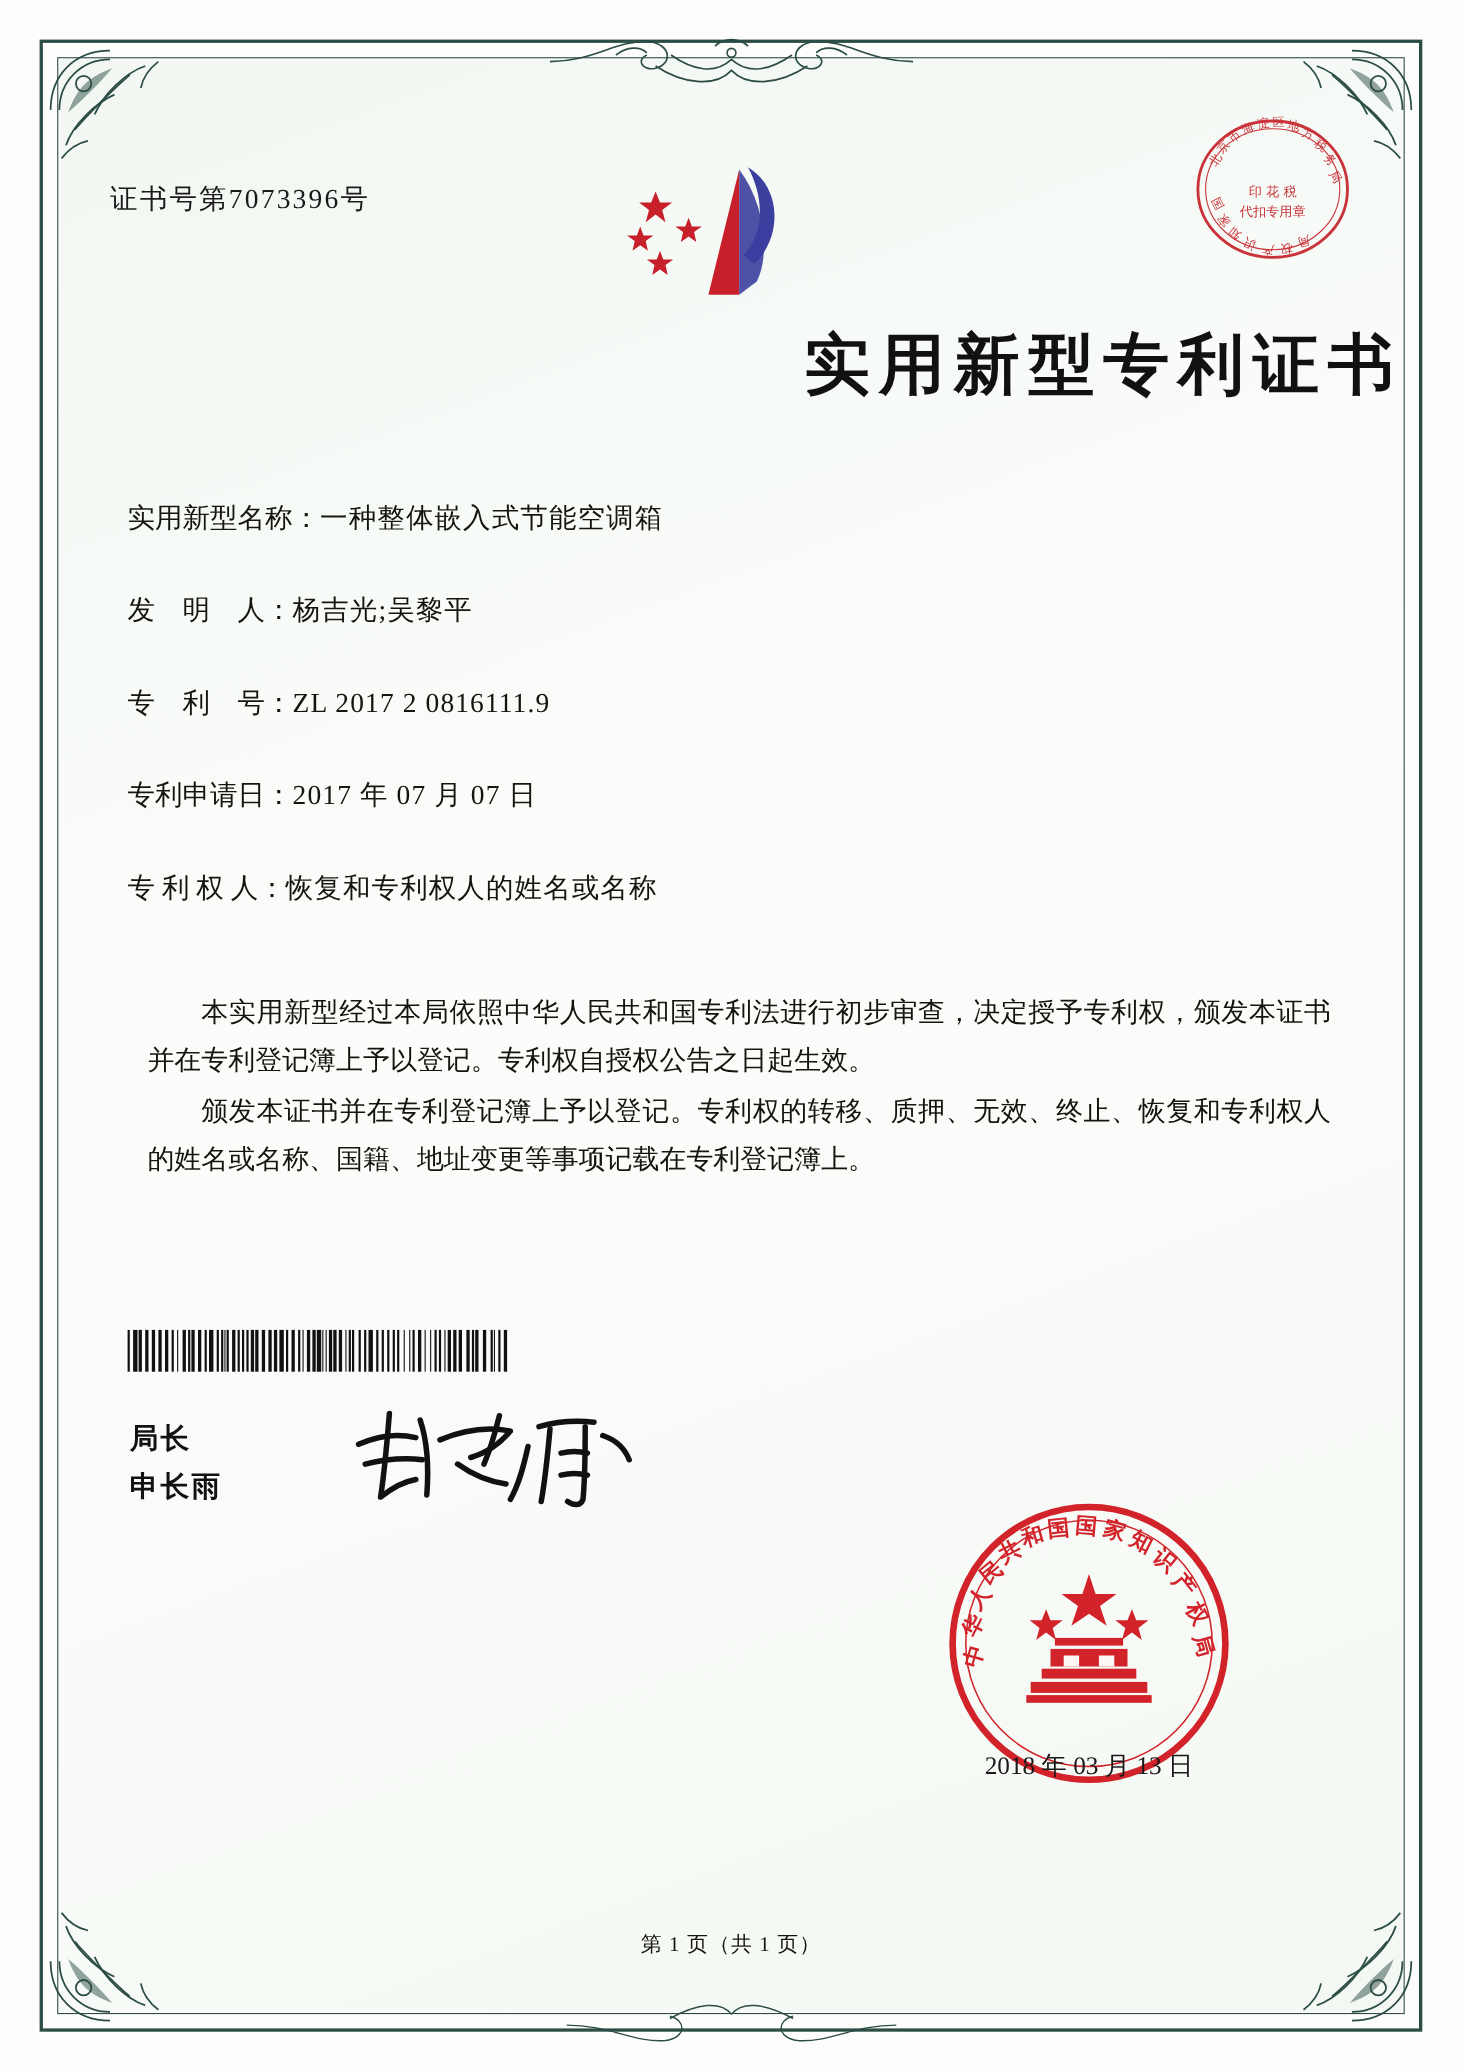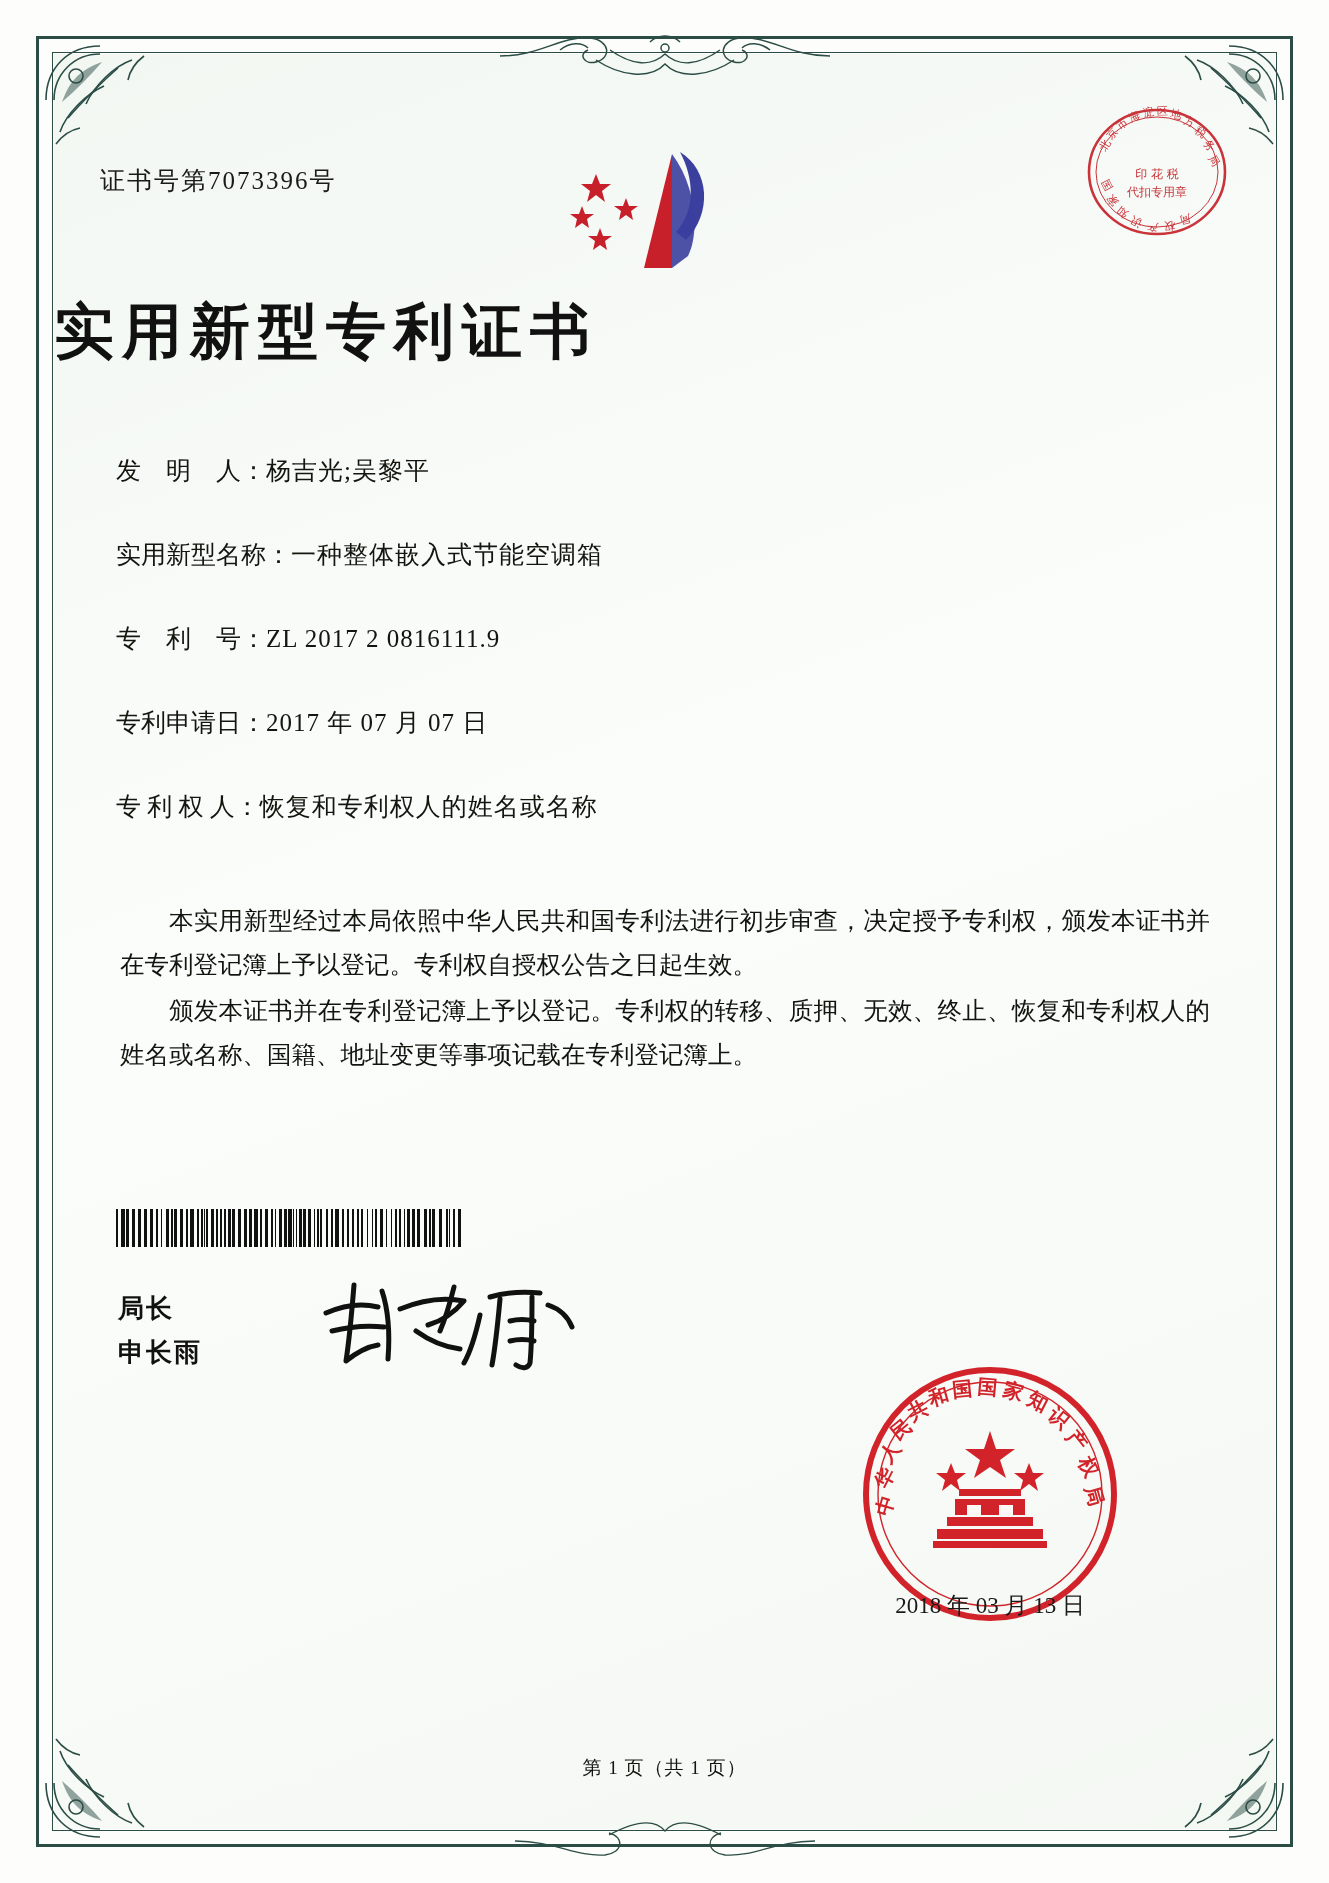--- a/index.html
+++ b/index.html
@@ -92,21 +92,21 @@
   .tax-stamp {
     position: absolute;
     right: 38px; top: 38px;
     width: 160px; height: 160px;
   }
   .tax-stamp svg { width: 100%; height: 100%; display: block; }
 
   .doc-title {
     position: absolute;
     left: 0; right: 0; top: 238px;
-    text-align: left;
+    text-align: right;
     font-size: 60px;
     letter-spacing: 8px;
     font-weight: bold;
     color: #111;
     font-family: Liberation Mono, monospace;
   }
 
   .fields {
     position: absolute;
     left: 62px; top: 400px;
@@ -130,21 +130,21 @@
     position: absolute;
     left: 62px; top: 845px;
     width: 1094px;
     font-size: 24.5px;
     line-height: 44px;
     color: #14140f;
     text-align: justify;
     font-family: "Liberation Serif", "DejaVu Serif", serif;
   }
   .paragraphs p {
-    margin: 0 0 2px 4px;
+    margin: 0 0 2px 18px;
     text-indent: 49px;
   }
 
   
   .barcode {
     position: absolute;
     left: 62px; top: 1155px;
     width: 362px; height: 38px;
     display: flex;
     align-items: stretch;
@@ -341,24 +341,24 @@
           <text transform="translate(98,130) rotate(178)">权</text>
           <text transform="translate(113,122) rotate(164)">局</text>
         </g>
       </svg>
     </div>
 
     <div class="doc-title">实用新型专利证书</div>
 
     <div class="fields">
       <div class="field-row">
-        <span class="field-label">发　明　人：</span><span class="field-value">杨吉光;吴黎平</span>
+        <span class="field-label">实用新型名称：</span><span class="field-value">一种整体嵌入式节能空调箱</span>
       </div>
       <div class="field-row">
-        <span class="field-label">实用新型名称：</span><span class="field-value">一种整体嵌入式节能空调箱</span>
+        <span class="field-label">发　明　人：</span><span class="field-value">杨吉光;吴黎平</span>
       </div>
       <div class="field-row">
         <span class="field-label">专　利　号：</span><span class="field-value">ZL 2017 2 0816111.9</span>
       </div>
       <div class="field-row">
         <span class="field-label">专利申请日：</span><span class="field-value">2017 年 07 月 07 日</span>
       </div>
       <div class="field-row">
         <span class="field-label">专 利 权 人：</span><span class="field-value">恢复和专利权人的姓名或名称</span>
       </div>

